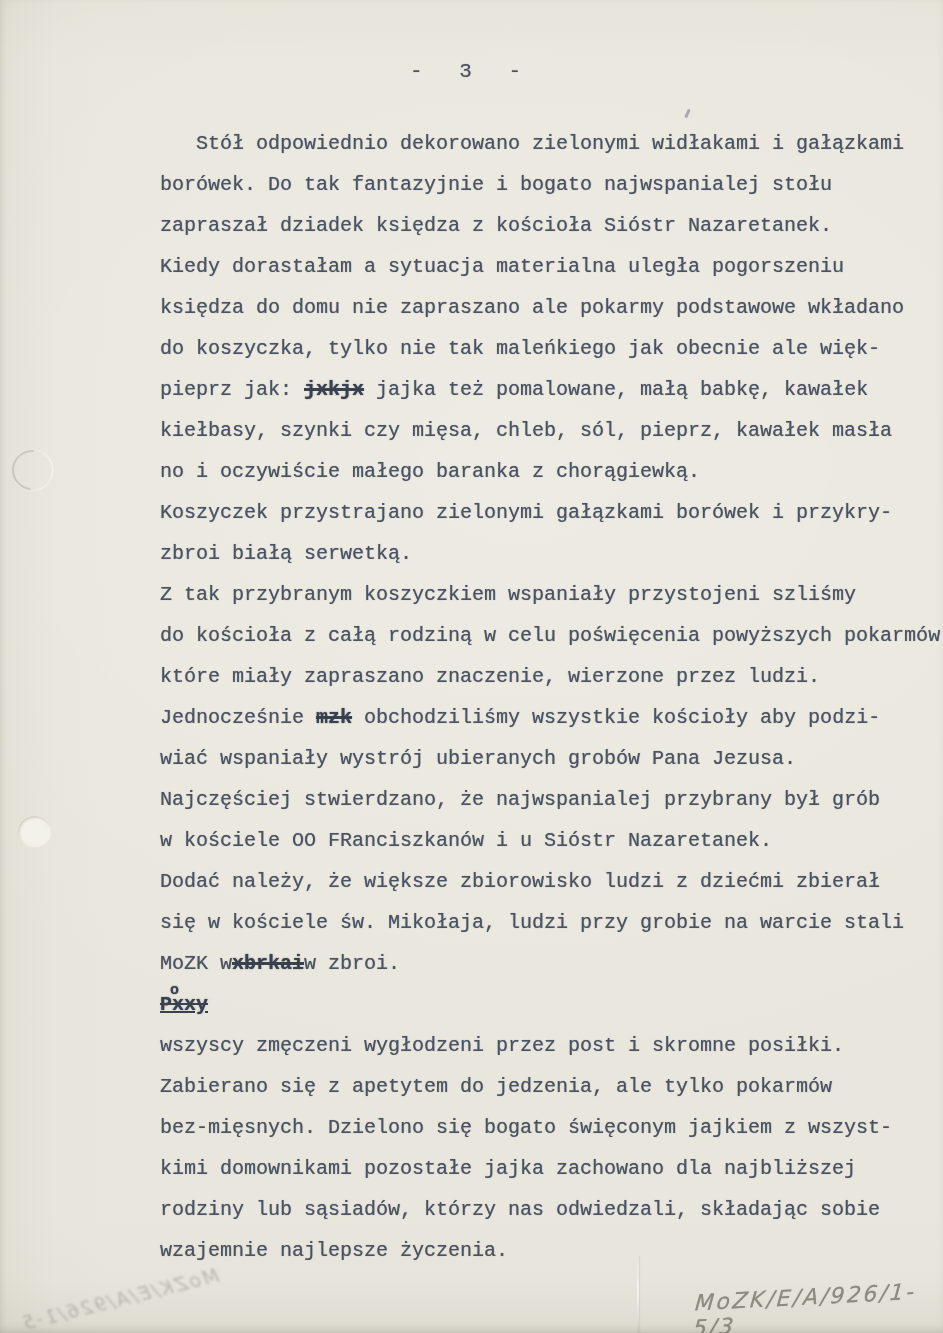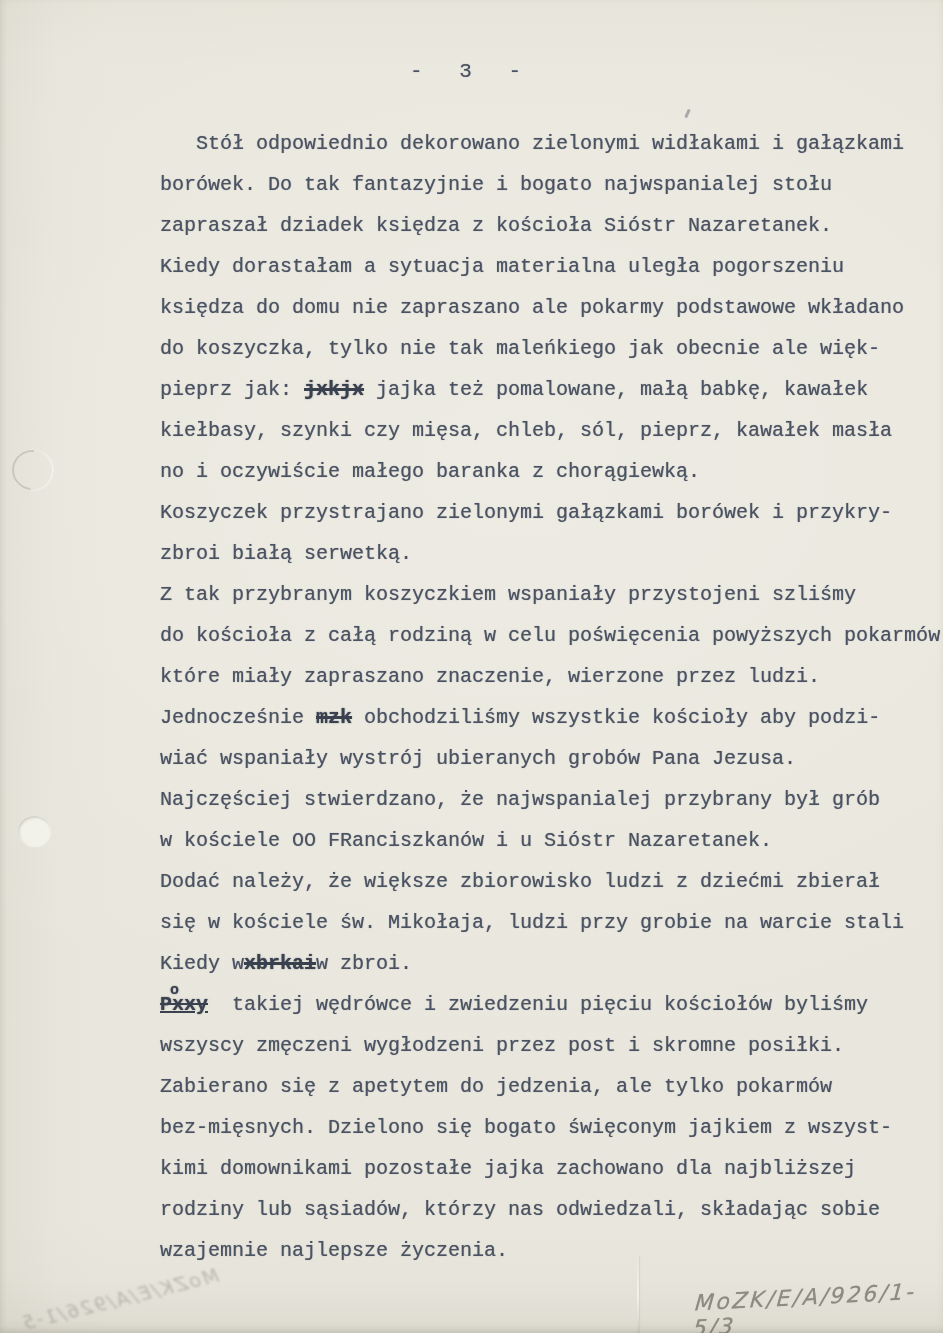--- a/index.html
+++ b/index.html
@@ -127,22 +127,22 @@
     <div class="line"><span>zbroi białą serwetką.</span></div>
     <div class="line"><span>Z tak przybranym koszyczkiem wspaniały przystojeni szliśmy</span></div>
     <div class="line"><span>do kościoła z całą rodziną w celu poświęcenia powyższych pokarmów</span></div>
     <div class="line"><span>które miały zapraszano znaczenie, wierzone przez ludzi.</span></div>
     <div class="line"><span>Jednocześnie </span><span class="strike">mzk</span><span> obchodziliśmy wszystkie kościoły aby podzi-</span></div>
     <div class="line"><span>wiać wspaniały wystrój ubieranych grobów Pana Jezusa.</span></div>
     <div class="line"><span>Najczęściej stwierdzano, że najwspanialej przybrany był grób</span></div>
     <div class="line"><span>w kościele OO FRanciszkanów i u Sióstr Nazaretanek.</span></div>
     <div class="line"><span>Dodać należy, że większe zbiorowisko ludzi z dziećmi zbierał</span></div>
     <div class="line"><span>się w kościele św. Mikołaja, ludzi przy grobie na warcie stali</span></div>
-    <div class="line"><span>Kiedy w</span><span class="strike">xbrkai</span><span>w zbroi.</span></div>
-    <div class="line"><span class="strike underline rel">Pxxy<span class="sup">o</span></span><span>  takiej wędrówce i zwiedzeniu pięciu kościołów byliśmy</span></div>
+    <div class="line"><span>MoZK w</span><span class="strike">xbrkai</span><span>w zbroi.</span></div>
+    <div class="line"><span class="strike underline rel">Pxxy<span class="sup">o</span></span></div>
     <div class="line"><span>wszyscy zmęczeni wygłodzeni przez post i skromne posiłki.</span></div>
     <div class="line"><span>Zabierano się z apetytem do jedzenia, ale tylko pokarmów</span></div>
     <div class="line"><span>bez-mięsnych. Dzielono się bogato święconym jajkiem z wszyst-</span></div>
     <div class="line"><span>kimi domownikami pozostałe jajka zachowano dla najbliższej</span></div>
     <div class="line"><span>rodziny lub sąsiadów, którzy nas odwiedzali, składając sobie</span></div>
     <div class="line"><span>wzajemnie najlepsze życzenia.</span></div>
   </div>
 
 <div class="punch-crescent"></div>
 <div class="punch-hole"></div>

